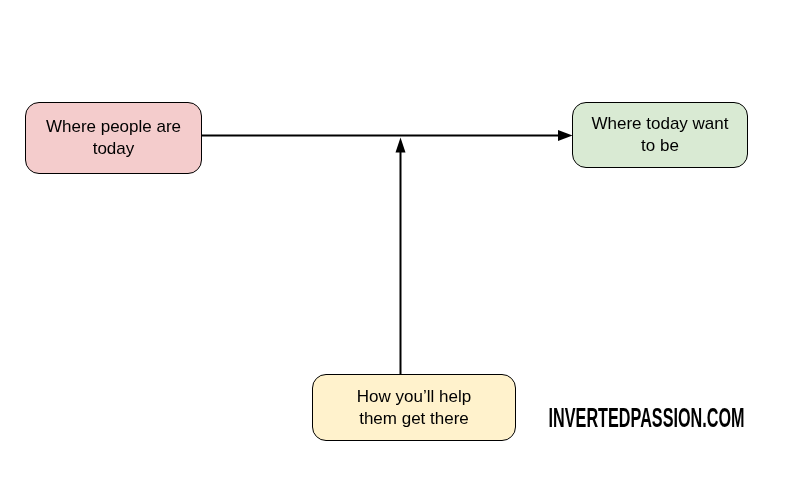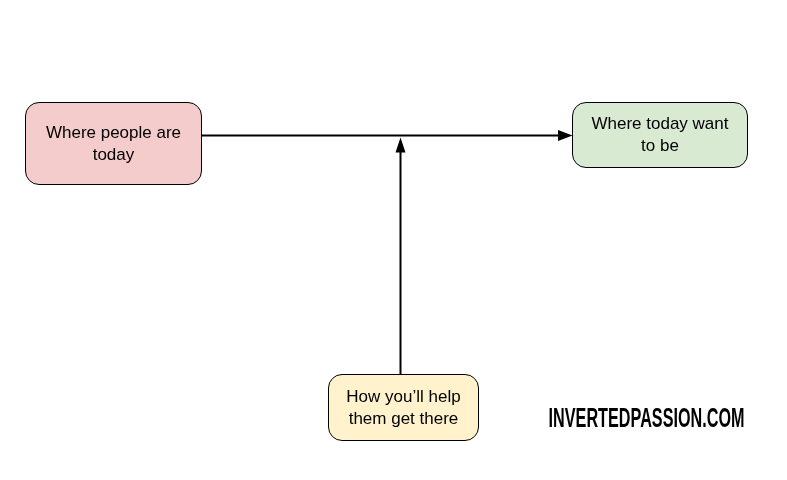--- a/index.html
+++ b/index.html
@@ -31,23 +31,23 @@
     display: flex;
     align-items: center;
     justify-content: center;
     text-align: center;
     font-size: 17px;
     line-height: 22px;
     color: #000000;
     white-space: pre-line;
     cursor: default;
   }
-  .box-today { left: 25px;  top: 102px; width: 177px; height: 83px; }
+  .box-today { left: 25px;  top: 102px; width: 177px; height: 72px; }
   .box-goal  { left: 572px; top: 102px; width: 176px; height: 66px; }
-  .box-help  { left: 328px; top: 374px; width: 151px; height: 67px; }
+  .box-help  { left: 312px; top: 374px; width: 204px; height: 67px; }
   .watermark {
     position: absolute;
     right: 42px;
     top: 403px;
     font-size: 27px;
     font-weight: 700;
     letter-spacing: 0px;
     color: #000000;
     transform: scaleX(0.6);
     transform-origin: 100% 50%;

